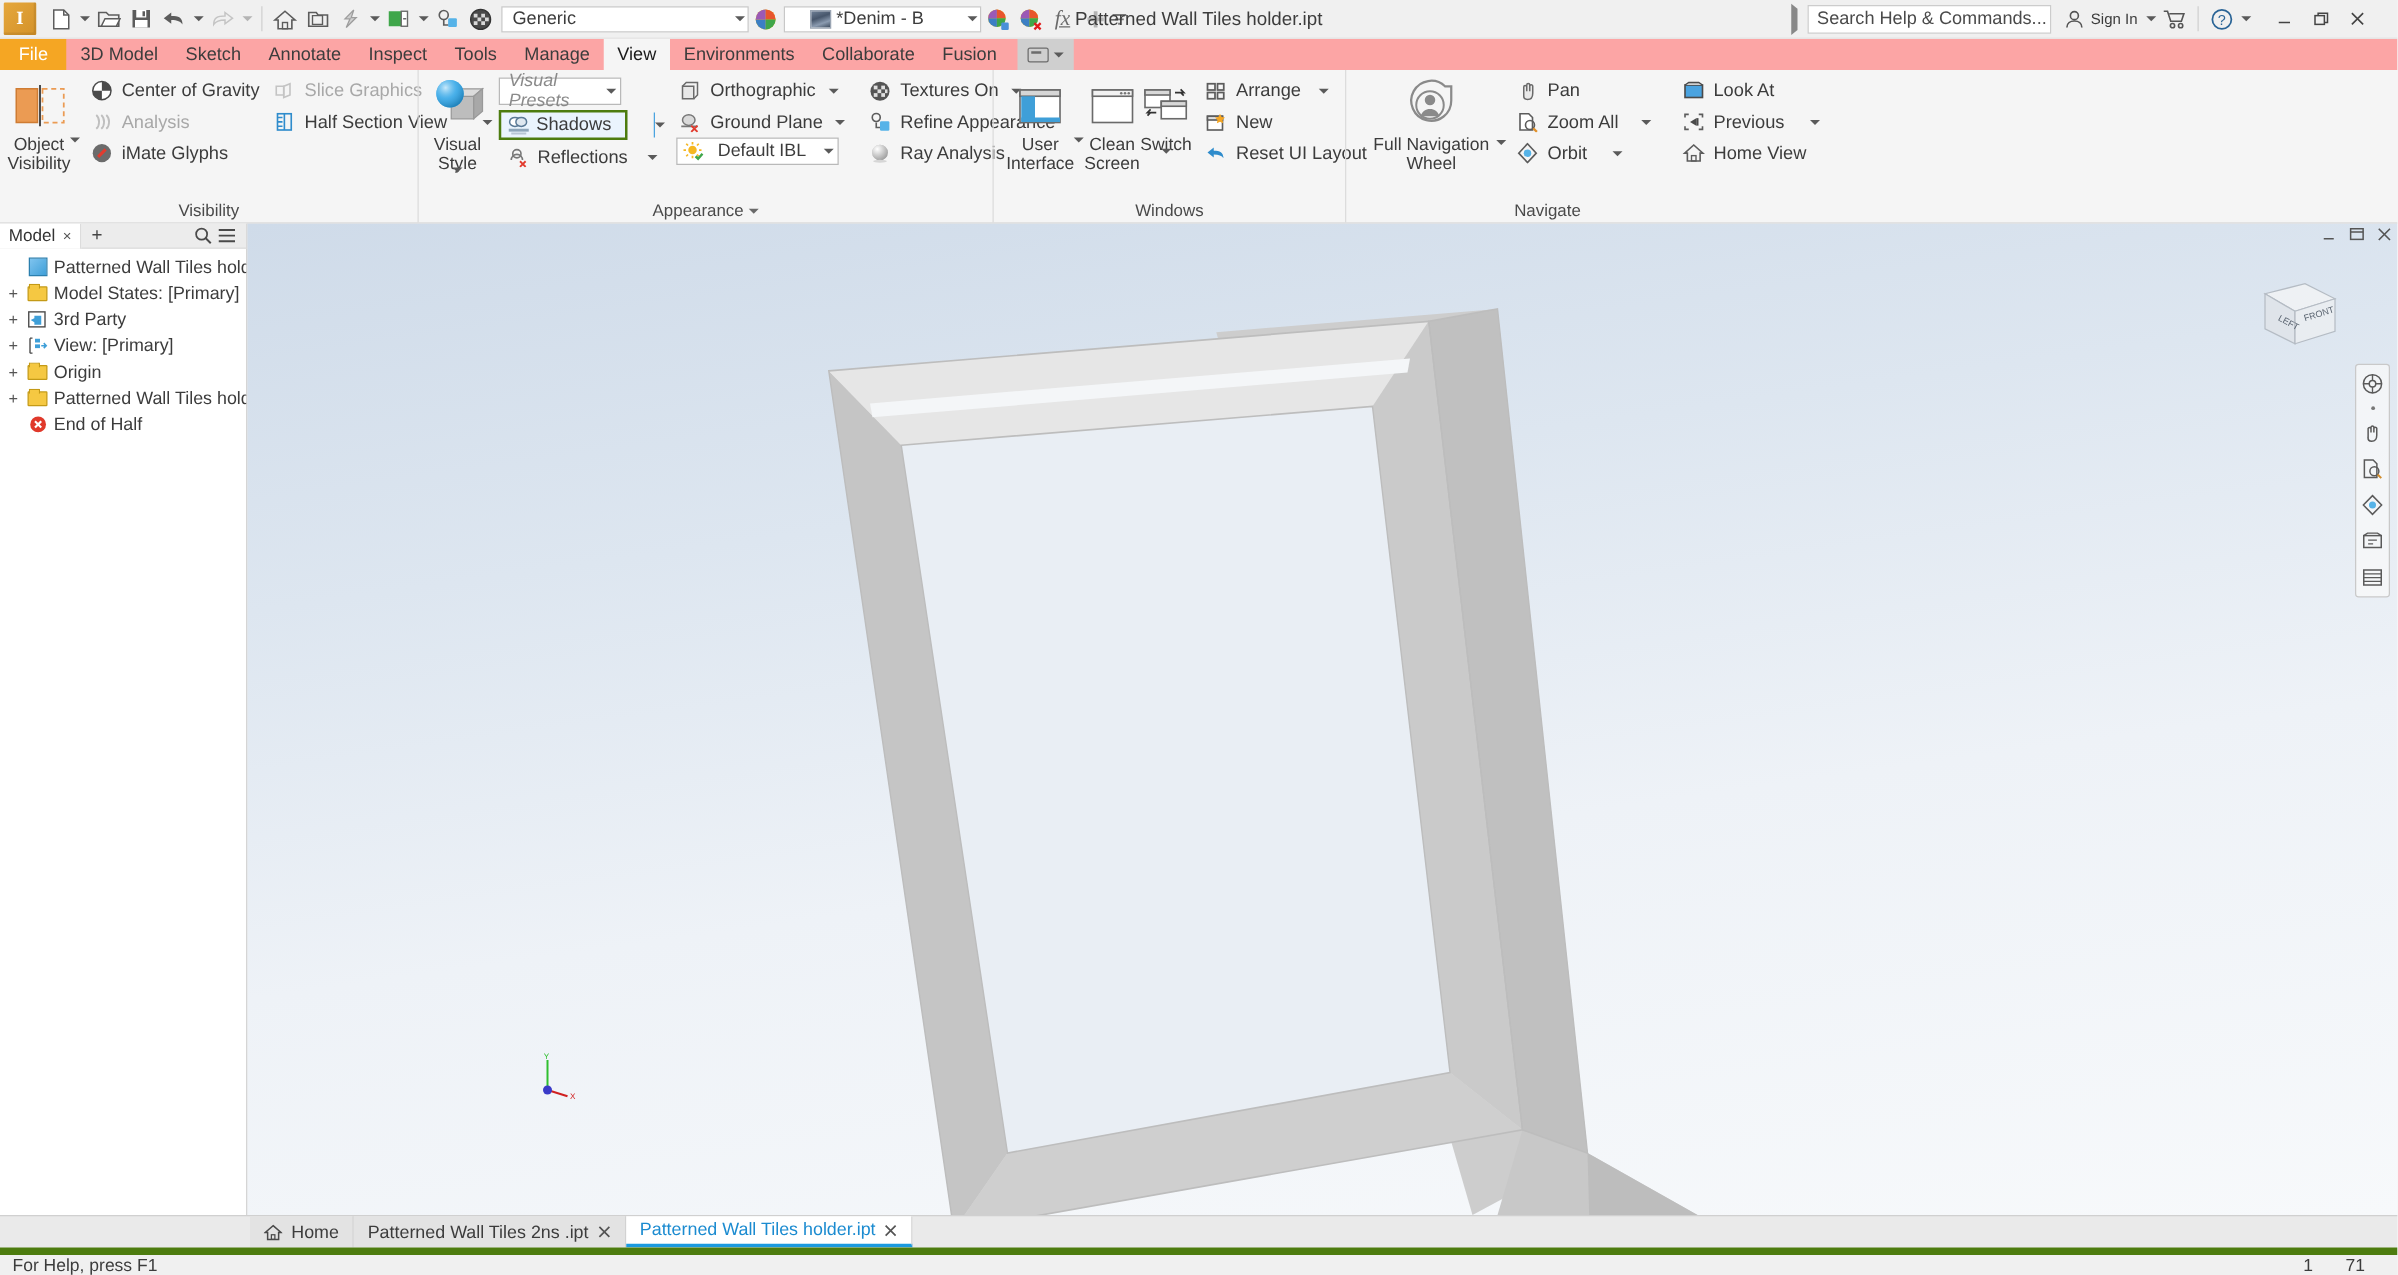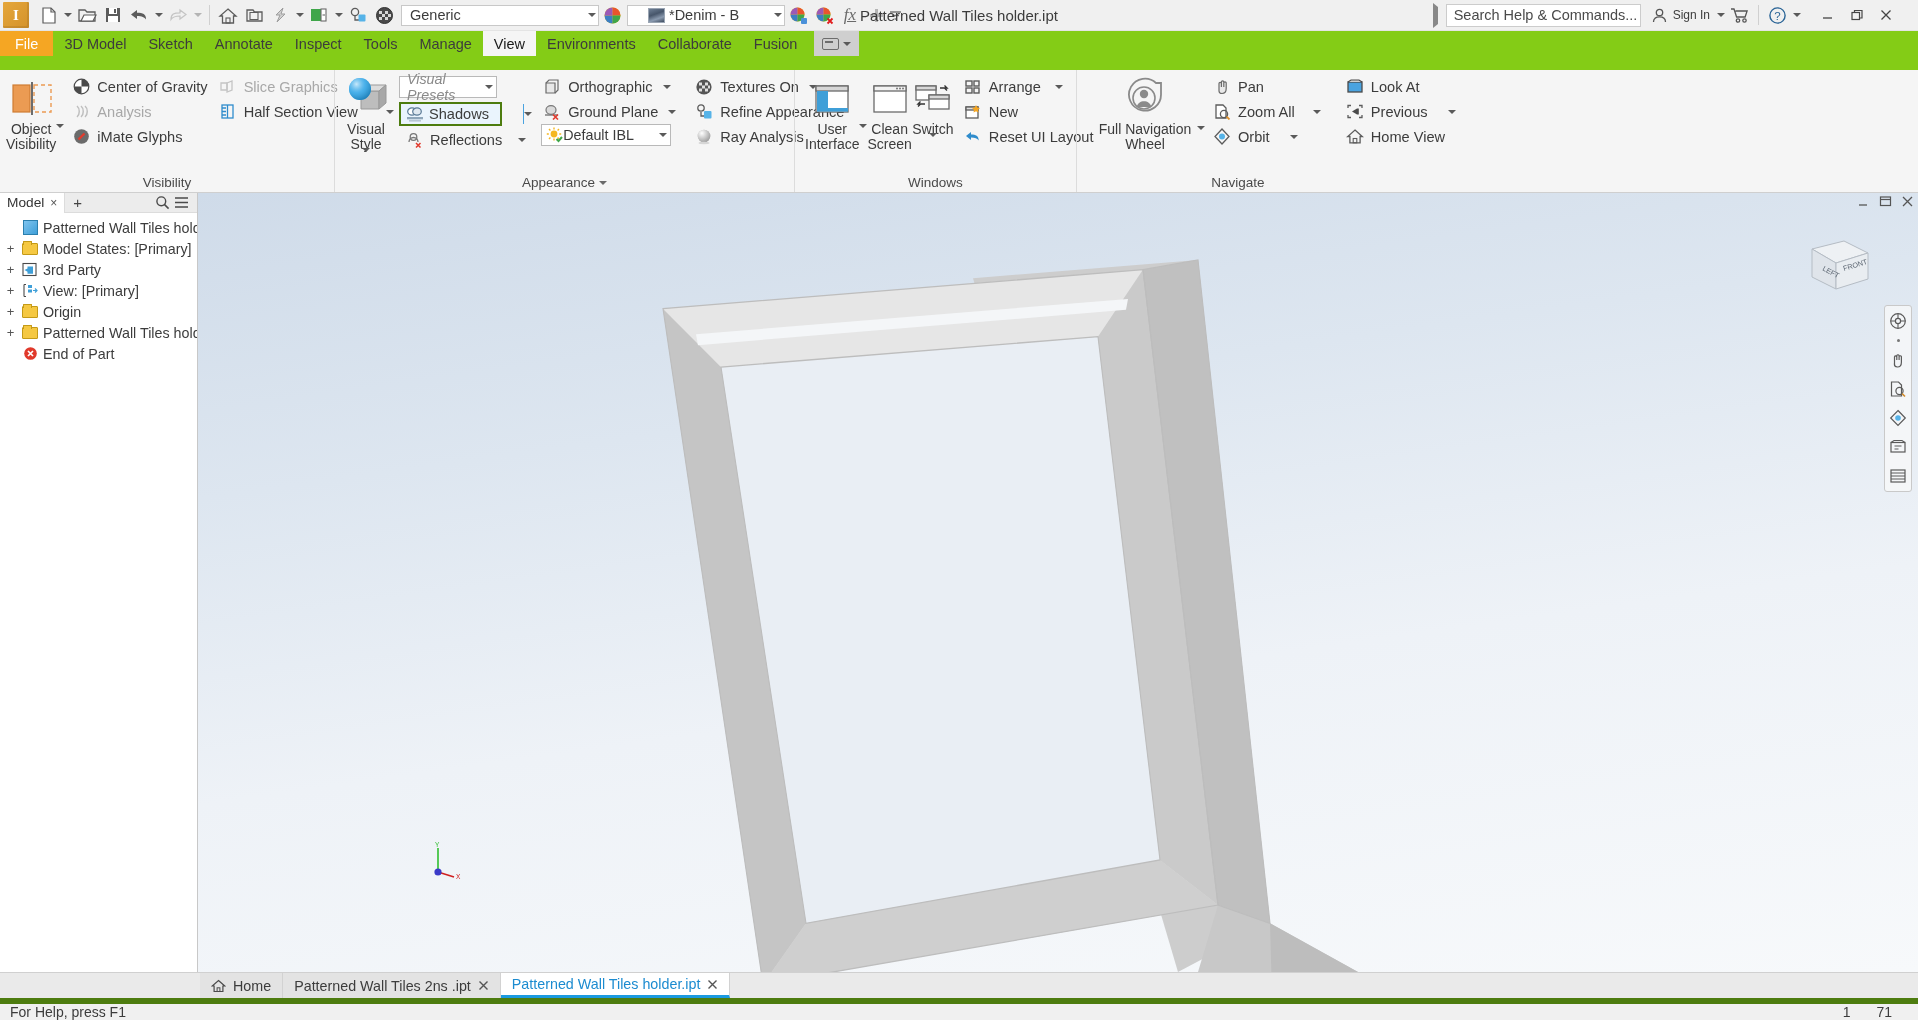--- a/index.html
+++ b/index.html
@@ -76,22 +76,22 @@
     padding: 0 4px; height: 26px;
   }
   .win-btns { display: flex; align-items: center; margin-left: 10px; }
   .win-btn {
     width: 29px; height: 28px; display: flex; align-items: center; justify-content: center;
     color: #444;
   }
 
   
   .ribbon-tabs {
-    height: 39px; min-height: 25px; display: flex; align-items: flex-start;
-    background: #84cc16;
+    height: 25px; min-height: 25px; display: flex; align-items: flex-start;
+    background: #fca5a5;
     font-size: 14.5px;
   }
   .rtab {
     height: 25px; padding: 0 11px; display: flex; align-items: center;
     color: #3c3c3c; white-space: nowrap;
   }
   .rtab.file { background: #f5a623; color: #fff; padding: 0 15px; font-weight: normal; }
   .rtab.active { background: #f5f5f5; color: #1a1a1a; }
   .rtab-mini {
     height:25px; padding:0 8px; display:flex; align-items:center; gap:4px; margin-left:6px;
@@ -132,21 +132,21 @@
   .mrow .ico { width: 20px; height: 20px; display:flex; align-items:center; justify-content:center; flex:0 0 auto; }
 
   .vp-combo {
     height: 22px; width: 98px; border: 1px solid #b9b9b9; background: #fff;
     display: flex; align-items: center; padding: 0 3px 0 7px;
     font-style: italic; color: #8a8a8a; font-size: 14.3px; margin: 2px 0 3px 4px;
   }
   .vp-combo .lbl { flex:1; }
   .ibl-combo {
     height: 22px; width: 130px; border: 1px solid #b9b9b9; background: #fff;
-    display: flex; align-items: center; padding: 0 3px 0 4px; gap: 0;
+    display: flex; align-items: center; padding: 0 3px 0 4px; gap: 11px;
     font-size: 14.3px; margin-left: 4px;
   }
   .ibl-combo .lbl { flex:1; }
 
   .shadow-btn {
     display: flex; align-items: stretch; border: 2px solid #4d7c0f;
     background: #eaf4fd; height: 24px; margin: 1px 0 1px 4px; width: 103px; gap: 29px;
   }
   .shadow-btn .sb-main { display:flex; align-items:center; gap:5px; padding:0 5px; flex:1; font-size:14.6px; }
   .shadow-btn .sb-arrow { width:15px; border-left:1px solid #4aa3e0; display:flex;align-items:center;justify-content:center; }
@@ -928,21 +928,21 @@
           <span>Patterned Wall Tiles holder</span>
         </div>
         <div class="tnode">
           <span class="indent"></span>
           <span class="tico">
             <svg width="15" height="15" viewBox="0 0 15 15">
                 <circle cx="7.5" cy="7.5" r="6.3" fill="#e0392b"></circle>
                 <path d="M5 5l5 5M10 5l-5 5" stroke="#fff" stroke-width="1.7"></path>
               </svg>
           </span>
-          <span>End of Part</span>
+          <span>End of Half</span>
         </div>
       </div>
     </div>
 
     <div class="canvas-wrap">
 
       <div class="cv-toolbar">
         <span class="cv-min">
           <svg width="13" height="13" viewBox="0 0 13 13">
               <path d="M2 10h8" stroke="#555" stroke-width="1.3"></path>

